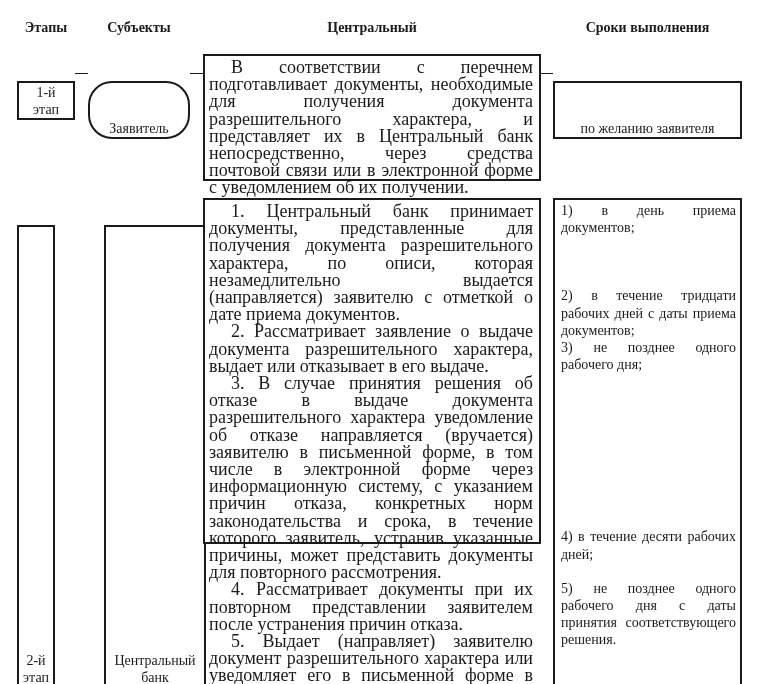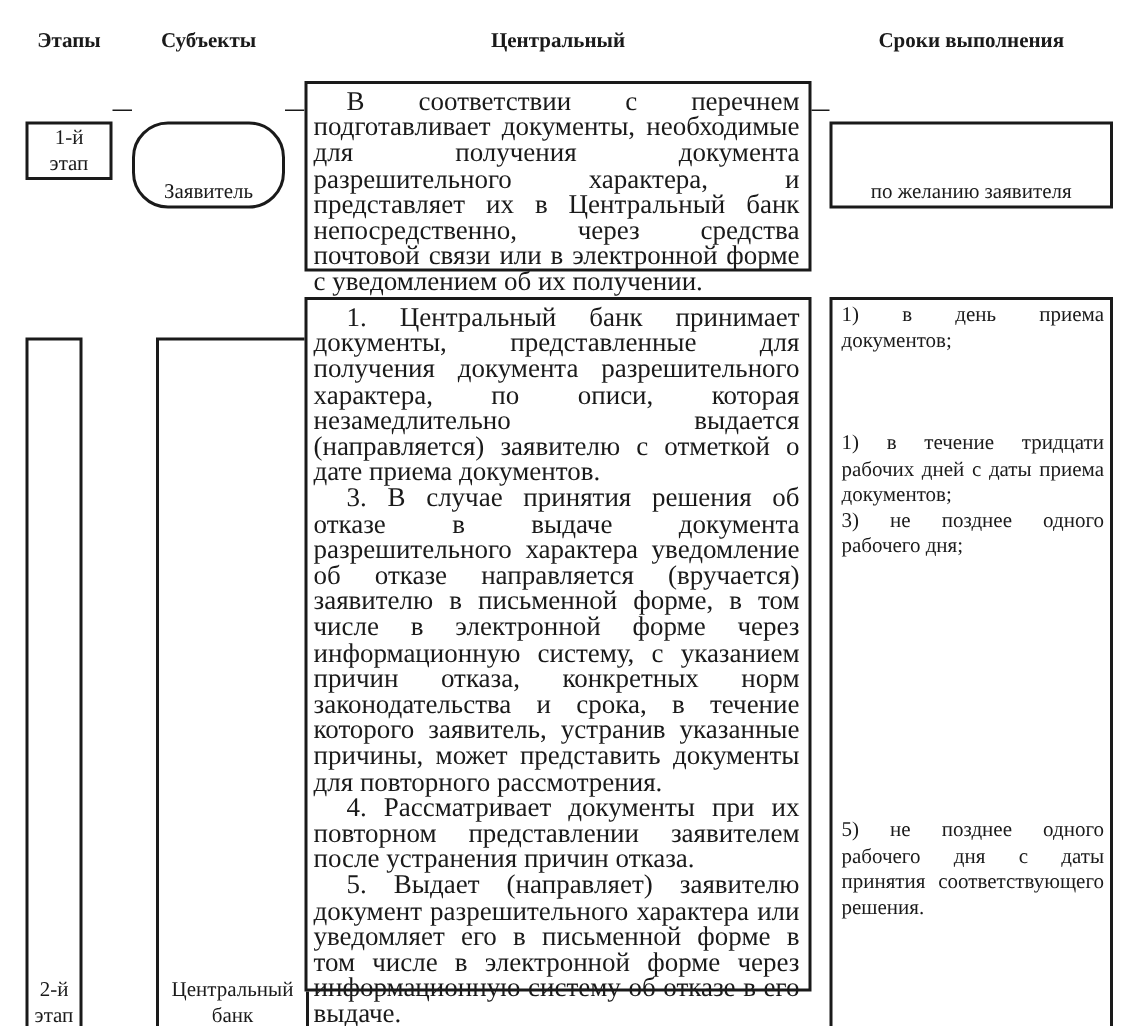--- a/index.html
+++ b/index.html
@@ -38,27 +38,29 @@
 <div class="box center lbl" style="left:553px;top:54px;width:189px;height:58px;">
   <span>по желанию заявителя</span>
 </div>
 
 <div class="box center lbl" style="left:17px;top:198px;width:38px;height:463px;">
   <span style="width:40px;display:block;">2-й этап</span>
 </div>
 <div class="box center lbl" style="left:104px;top:198px;width:102px;height:463px;">
   <span>Центральный банк</span>
 </div>
-<div class="box just" style="left:203px;top:198px;width:338px;height:463px;">
+<div class="box just" style="left:203px;top:198px;width:338px;height:346px;">
   <p>1. Центральный банк принимает документы, представленные для получения документа разрешительного характера, по описи, которая незамедлительно выдается (направляется) заявителю с отметкой о дате приема документов.</p>
+  <p>2. Рассматривает заявление о выдаче документа разрешительного характера, выдает или отказывает в его выдаче.</p>
   <p>3. В случае принятия решения об отказе в выдаче документа разрешительного характера уведомление об отказе направляется (вручается) заявителю в письменной форме, в том числе в электронной форме через информационную систему, с указанием причин отказа, конкретных норм законодательства и срока, в течение которого заявитель, устранив указанные причины, может представить документы для повторного рассмотрения.</p>
   <p>4. Рассматривает документы при их повторном представлении заявителем после устранения причин отказа.</p>
   <p>5. Выдает (направляет) заявителю документ разрешительного характера или уведомляет его в письменной форме в том числе в электронной форме через информационную систему об отказе в его выдаче.</p>
 </div>
 <div class="box terms" style="left:553px;top:198px;width:189px;height:548px;">
   <p>1) в день приема документов;</p>
   <p style="height:51px;"></p>
-  <p>1) в течение тридцати рабочих дней с даты приема документов;</p>
+  <p>2) в течение тридцати рабочих дней с даты приема документов;</p>
   <p>3) не позднее одного рабочего дня;</p>
   <p style="height:155px;"></p>
+  <p>4) в течение десяти рабочих дней;</p>
   <p style="height:17px;"></p>
   <p>5) не позднее одного рабочего дня с даты принятия соответствующего решения.</p>
 </div>
 
 </body></html>

